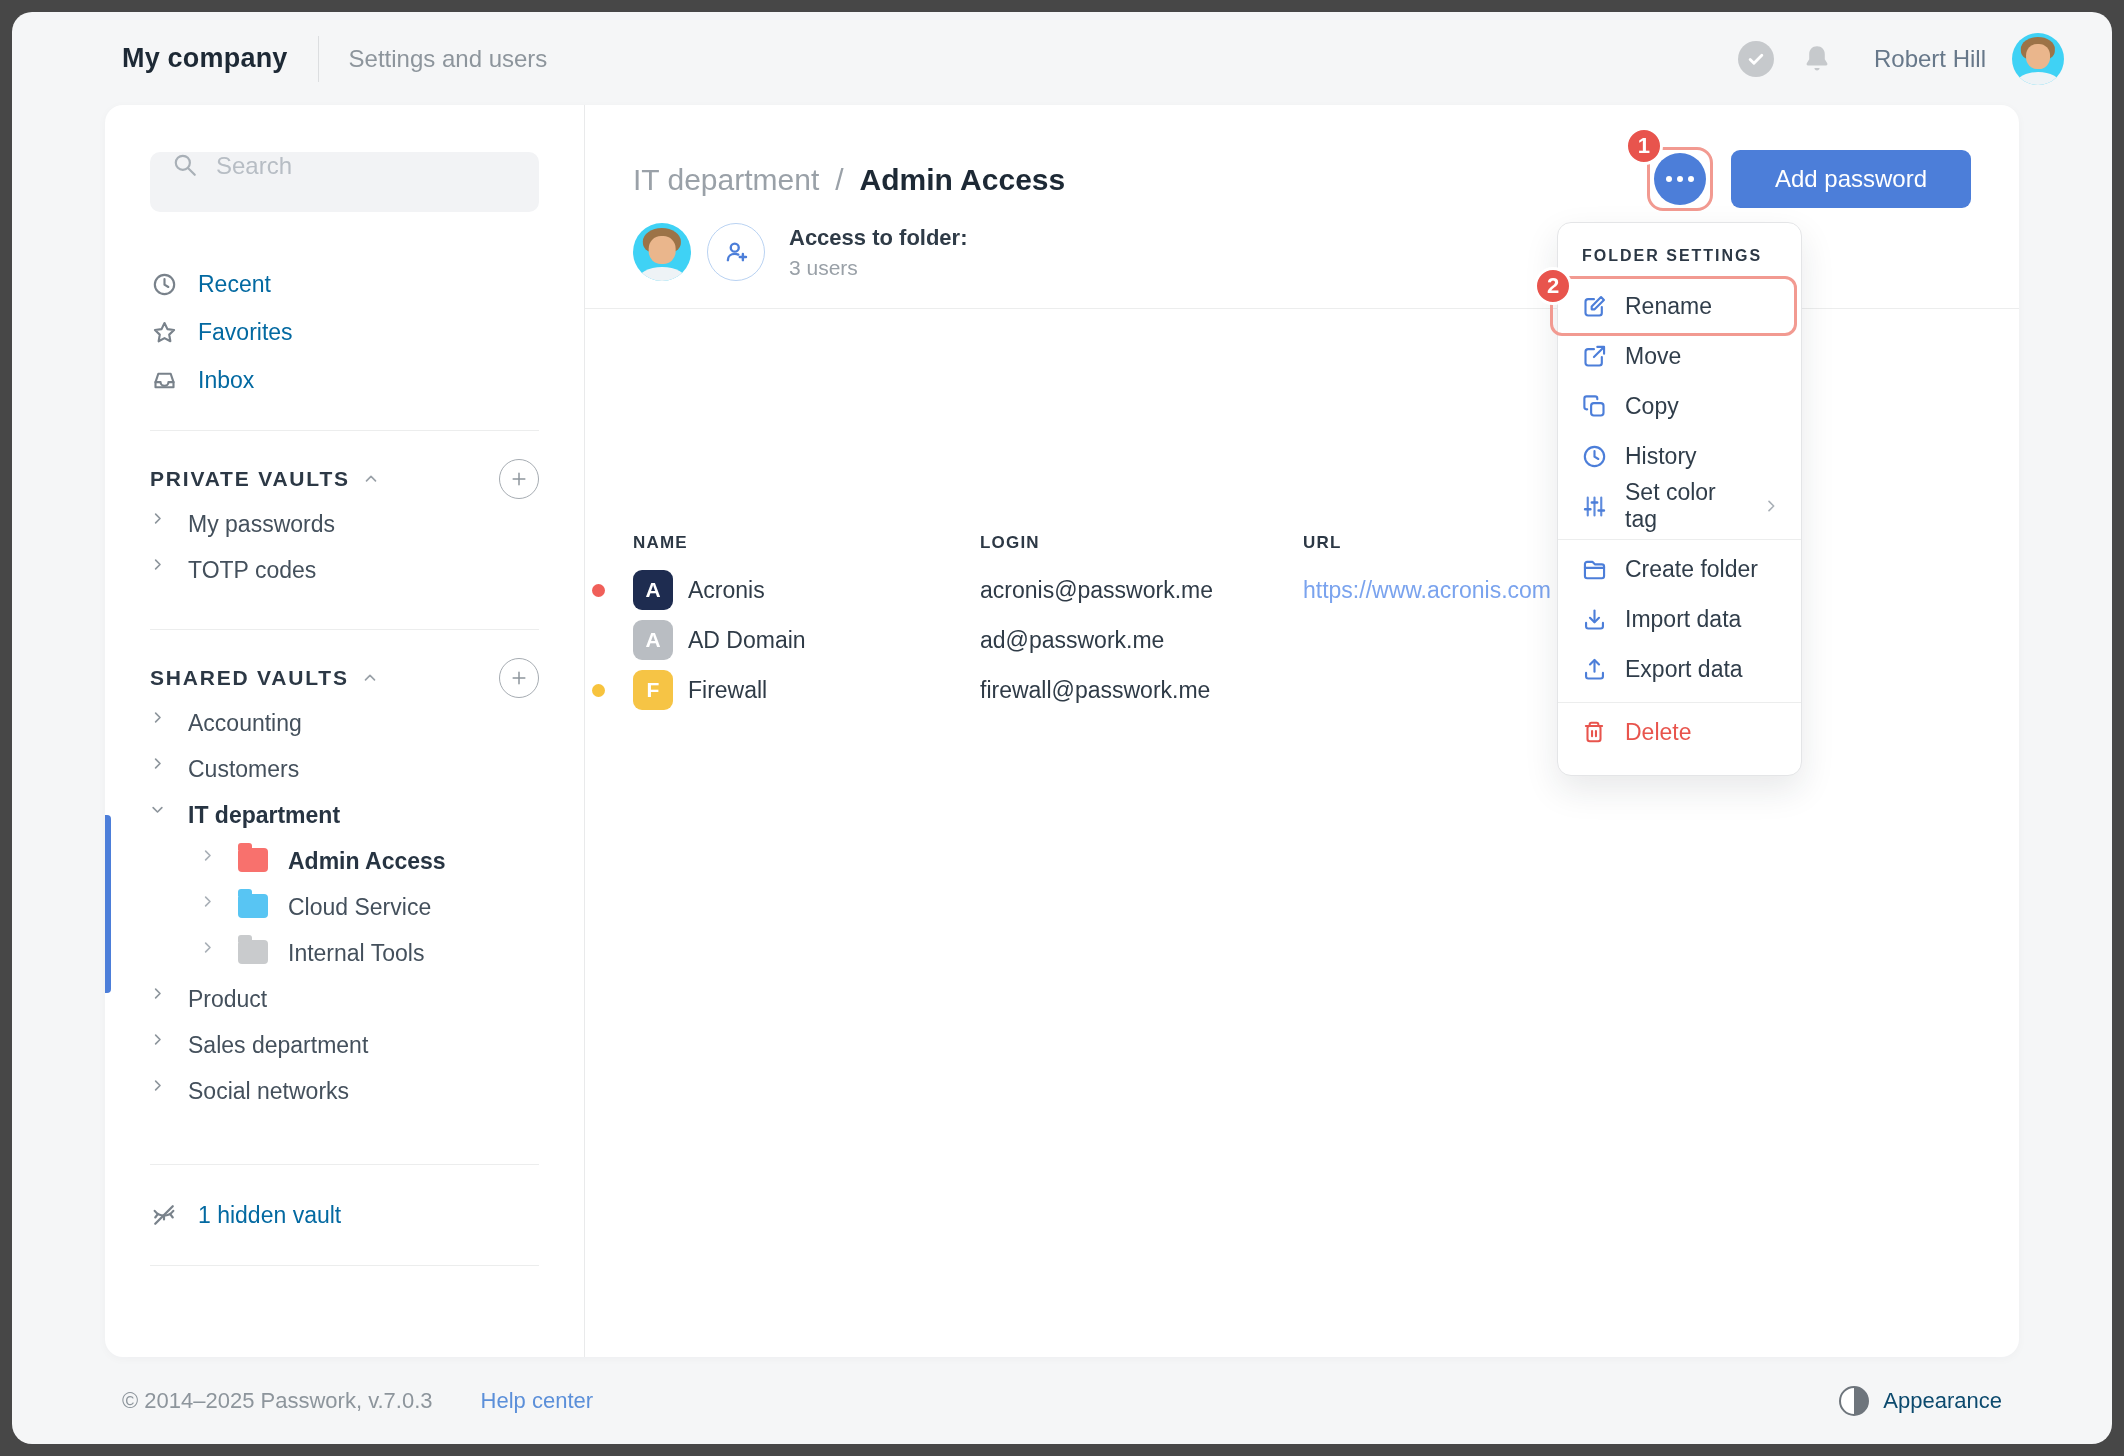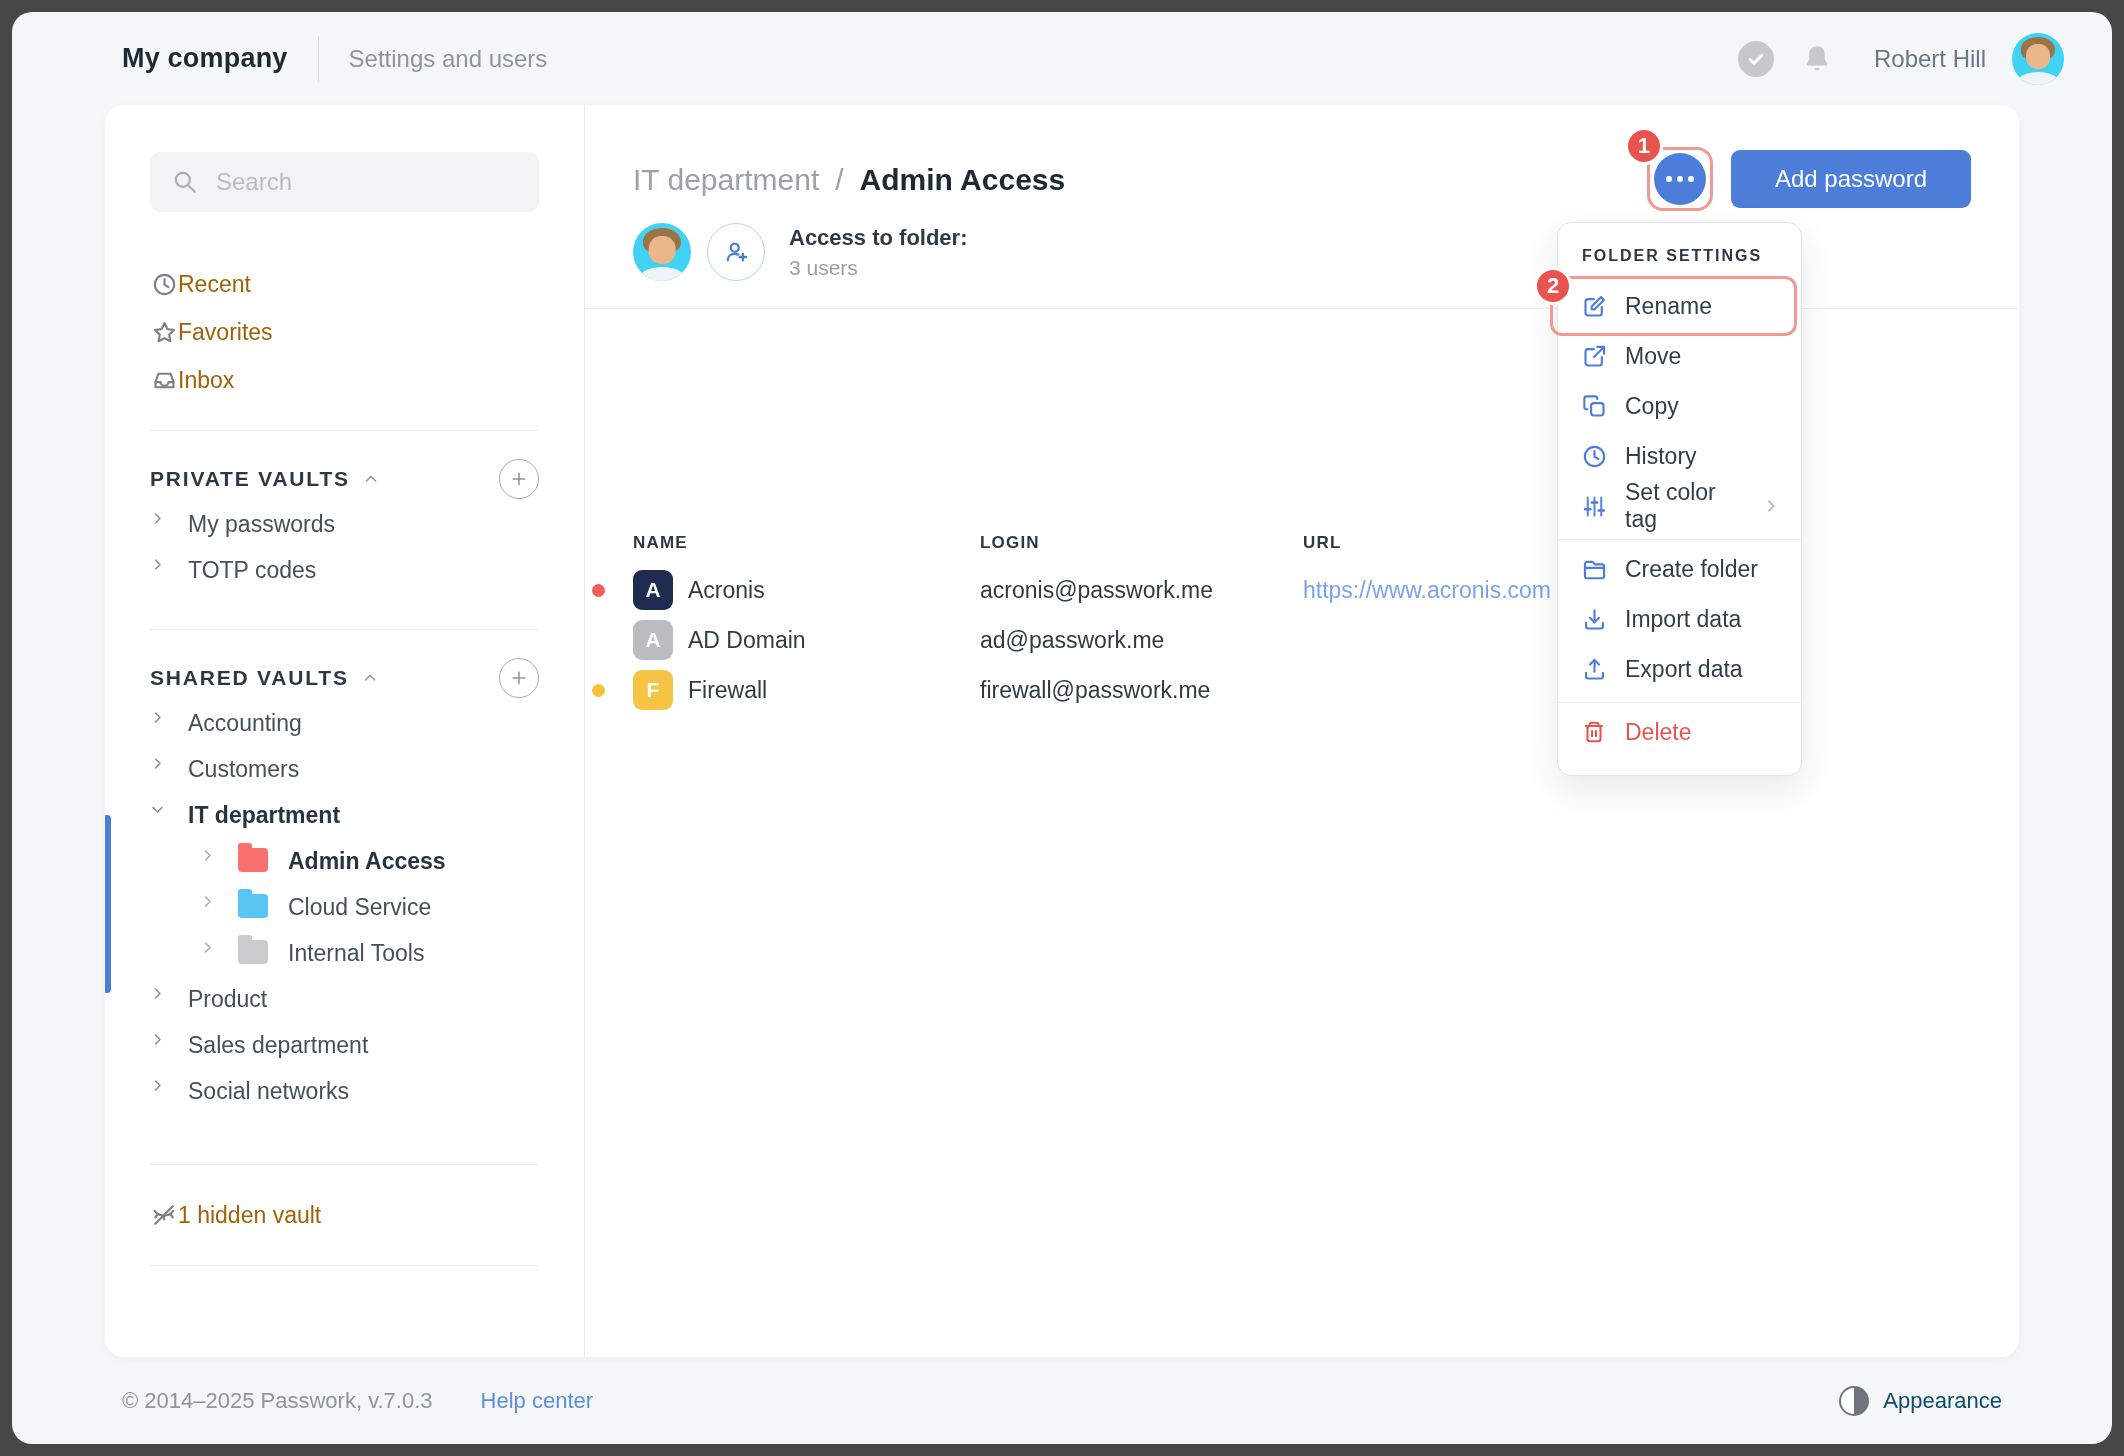--- a/index.html
+++ b/index.html
@@ -50,33 +50,33 @@
     box-shadow: 0 2px 10px rgba(30,40,60,.03);
   }
 
   
   .sidebar {
     width: 480px; flex: none; border-right: 1px solid #e9eaeb;
     padding: 47px 45px 0 45px; position: relative; border-radius: 18px 0 0 18px;
   }
   .search-box {
     height: 60px; background: #f2f3f5; border-radius: 10px;
-    display: flex; align-items: center; gap: 18px; padding: 0 22px;
+    display: flex; align-items: flex-start; gap: 18px; padding: 0 22px;
     color: #a9b0b7; margin-bottom: 48px;
   }
   .search-box input {
     border: none; background: transparent; outline: none;
     font-size: 24px; color: #4a5560; width: 100%;
     font-family: inherit;
   }
   .search-box input::placeholder { color: #b7bdc4; }
 
   .nav-item {
-    display: flex; align-items: center; 
-    height: 48px; font-size: 23px; color: #a16207; cursor: pointer;
+    display: flex; align-items: center; gap: 20px;
+    height: 48px; font-size: 23px; color: #0369a1; cursor: pointer;
   }
   .nav-item .ic { color: #79828b; display: flex; width: 28px; justify-content: center; }
 
   .side-divider { height: 1px; background: #eceded; margin: 26px 0 26px 0; }
 
   .section-head {
     display: flex; align-items: center; height: 44px; margin: 4px 0 10px 0;
   }
   .section-title { font-size: 21px; font-weight: bold; letter-spacing: 1.8px; color: #2c3845; }
   .section-chevron { color: #9aa1a8; margin-left: 12px; display: flex; }

